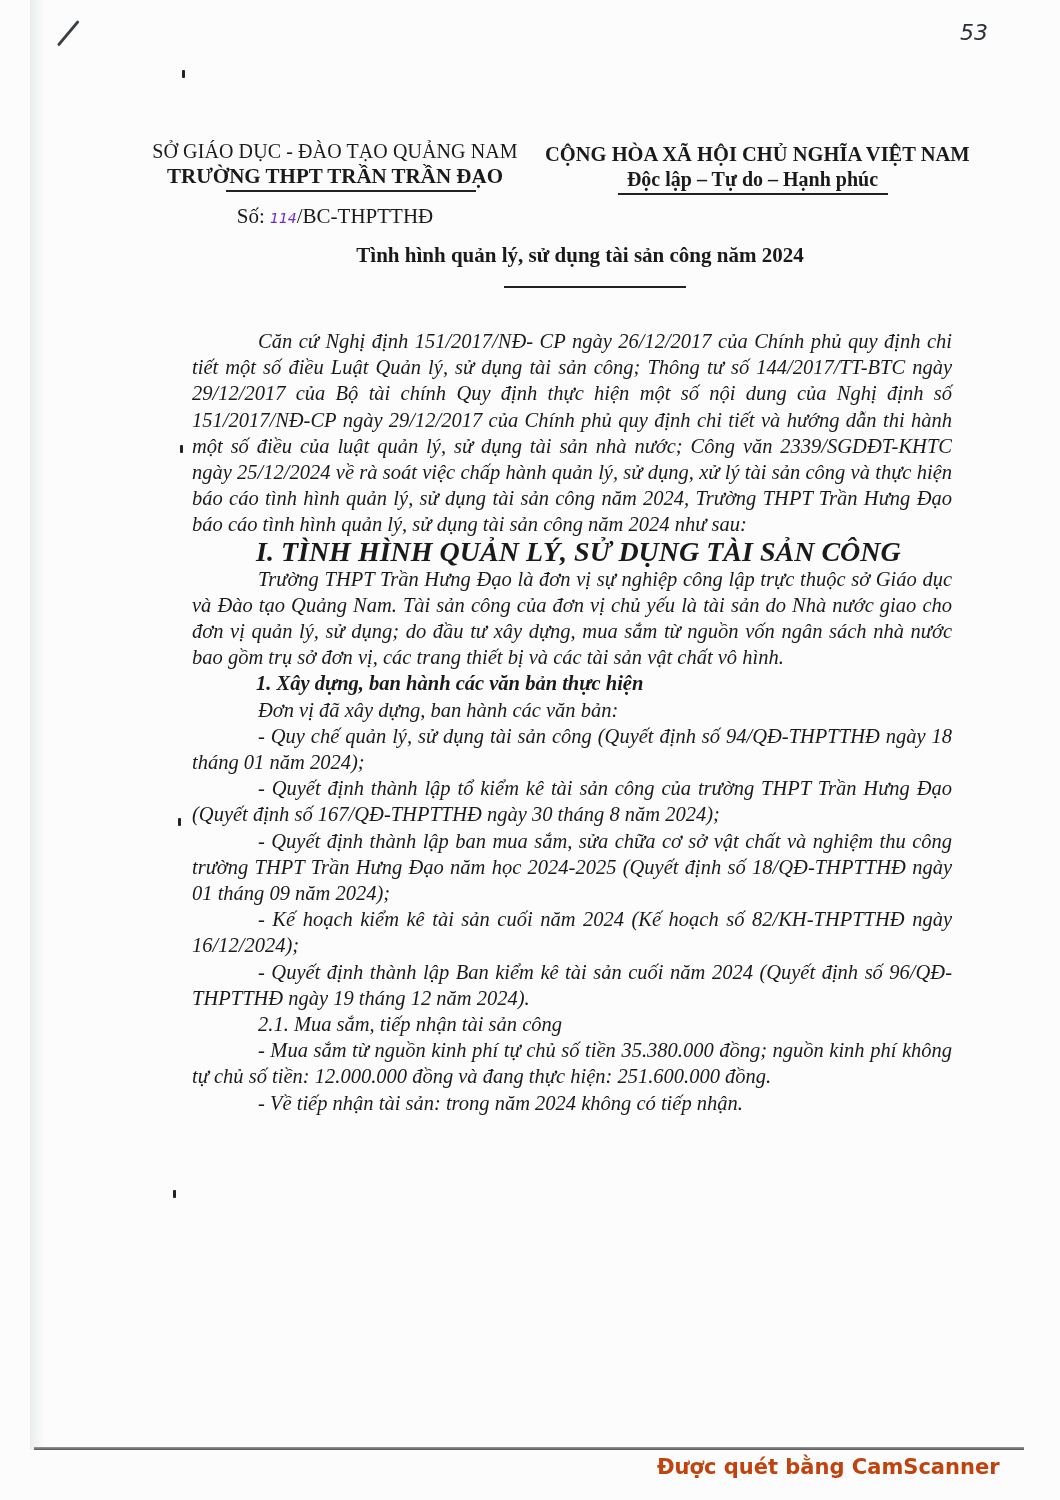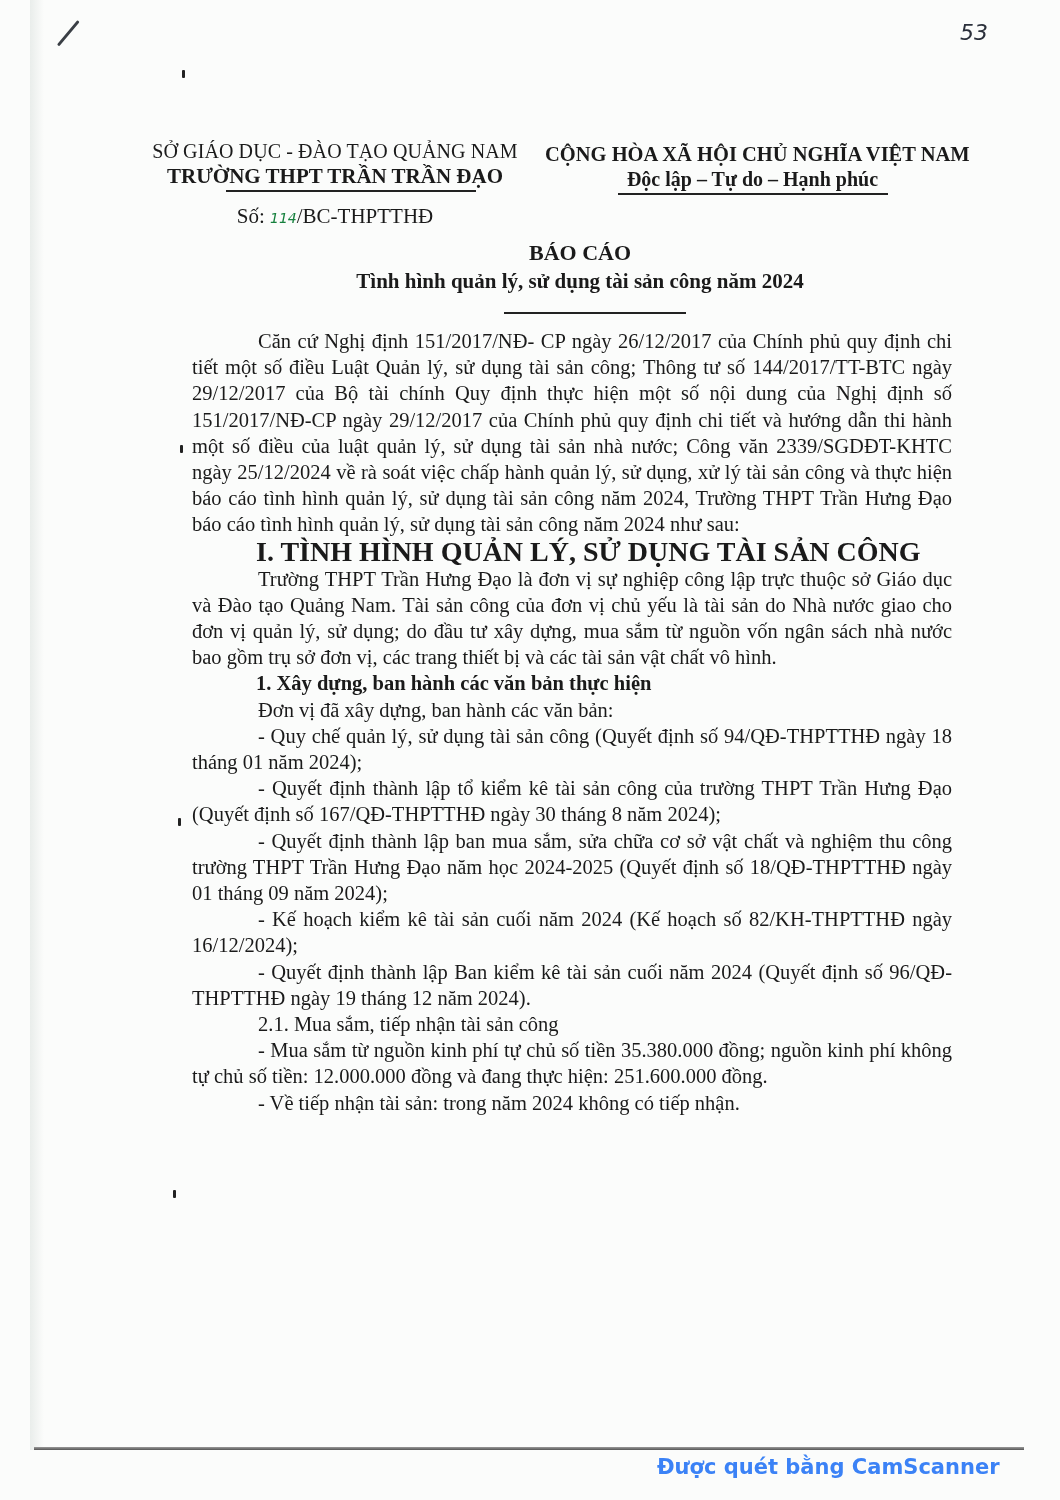--- a/index.html
+++ b/index.html
@@ -25,47 +25,47 @@
   .tick-mark {
     position: absolute; width: 3px; height: 8px; background: #222; border-radius: 1px;
   }
   .header-left {
     position: absolute; left: 150px; top: 140px; width: 370px; text-align: center;
   }
   .header-left .agency { font-size: 20px; letter-spacing: 0.1px; white-space: nowrap; }
   .header-left .school { font-size: 21px; font-weight: bold; white-space: nowrap; margin-top: 1px; }
   .header-left .underline { width: 250px; height: 1.5px; background: #222; margin: 1px auto 0 auto; position: relative; left: 16px; }
   .header-left .docno { font-size: 21px; margin-top: 12px; white-space: nowrap; }
-  .handwritten { font-family: "DejaVu Sans", sans-serif; font-style: italic; color: #15803d; font-size: 14px; }
+  .handwritten { font-family: "DejaVu Sans", sans-serif; font-style: italic; color: #6d28d9; font-size: 14px; }
   .header-right {
     position: absolute; left: 545px; top: 143px; width: 415px; text-align: center;
   }
   .header-right .nation { font-size: 20.5px; font-weight: bold; white-space: nowrap; }
   .header-right .motto { font-size: 20px; font-weight: bold; white-space: nowrap; margin-top: 2px; }
   .header-right .underline { width: 270px; height: 1.5px; background: #222; margin: 2px auto 0 auto; }
   .header-right .date { font-size: 21px; font-style: italic; margin-top: 8px; white-space: nowrap; position: relative; left: 30px; }
   .title-block { position: absolute; left: 300px; top: 240px; width: 560px; text-align: center; }
   .title-block .title { font-size: 22px; font-weight: bold; }
   .title-block .subtitle { font-size: 21px; font-weight: bold; margin-top: 3px; white-space: nowrap; }
   .title-block .underline { width: 182px; height: 2px; background: #222; margin: 18px auto 0 auto; position: relative; left: 15px; }
   .body {
     position: absolute; left: 192px; top: 328px; width: 760px;
-    font-size: 20.5px; line-height: 26.2px; text-align: justify;
+    font-size: 20.5px; line-height: 26.2px; text-align: justify; font-style: italic;
   }
   .body p { margin: 0; }
   .indent { text-indent: 66px; }
   .section-heading { font-weight: bold; font-size: 28px; text-indent: 64px; line-height: 28px; }
   .sub-heading { font-weight: bold; text-indent: 64px; }
   .footer-line {
     position: absolute; left: 34px; top: 1447px; width: 990px; height: 3px;
     background: linear-gradient(to bottom, #9a9a9a, #555);
   }
   .watermark {
     position: absolute; left: 657px; top: 1455px;
-    font-family: "DejaVu Sans", sans-serif; font-weight: bold; font-size: 21px; color: #3b82f6;
+    font-family: "DejaVu Sans", sans-serif; font-weight: bold; font-size: 21px; color: #c2410c;
     white-space: nowrap;
   }
 </style>
 </head>
 <body>
 
 <div class="page-shadow-left"></div>
 <div class="staple"></div>
 <div class="page-number">53</div>
 
@@ -83,21 +83,20 @@
   </div>
 </div>
 
 <div class="header-right">
   <div class="nation">CỘNG HÒA XÃ HỘI CHỦ NGHĨA VIỆT NAM</div>
   <div class="motto">Độc lập – Tự do – Hạnh phúc</div>
   <div class="underline"></div>
 </div>
 
 <div class="title-block">
-  <div class="title">BÁO CÁO</div>
   <div class="subtitle">Tình hình quản lý, sử dụng tài sản công năm 2024</div>
   <div class="underline"></div>
 </div>
 
 <div class="body">
   <p class="indent">Căn cứ Nghị định 151/2017/NĐ- CP ngày 26/12/2017 của Chính phủ quy định chi tiết một số điều Luật Quản lý, sử dụng tài sản công; Thông tư số 144/2017/TT-BTC ngày 29/12/2017 của Bộ tài chính Quy định thực hiện một số nội dung của Nghị định số 151/2017/NĐ-CP ngày 29/12/2017 của Chính phủ quy định chi tiết và hướng dẫn thi hành một số điều của luật quản lý, sử dụng tài sản nhà nước; Công văn 2339/SGDĐT-KHTC ngày 25/12/2024 về rà soát việc chấp hành quản lý, sử dụng, xử lý tài sản công và thực hiện báo cáo tình hình quản lý, sử dụng tài sản công năm 2024, Trường THPT Trần Hưng Đạo báo cáo tình hình quản lý, sử dụng tài sản công năm 2024 như sau:</p>
   <p class="section-heading">I. TÌNH HÌNH QUẢN LÝ, SỬ DỤNG TÀI SẢN CÔNG</p>
   <p class="indent">Trường THPT Trần Hưng Đạo là đơn vị sự nghiệp công lập trực thuộc sở Giáo dục và Đào tạo Quảng Nam. Tài sản công của đơn vị chủ yếu là tài sản do Nhà nước giao cho đơn vị quản lý, sử dụng; do đầu tư xây dựng, mua sắm từ nguồn vốn ngân sách nhà nước bao gồm trụ sở đơn vị, các trang thiết bị và các tài sản vật chất vô hình.</p>
   <p class="sub-heading">1. Xây dựng, ban hành các văn bản thực hiện</p>
   <p class="indent">Đơn vị đã xây dựng, ban hành các văn bản:</p>

